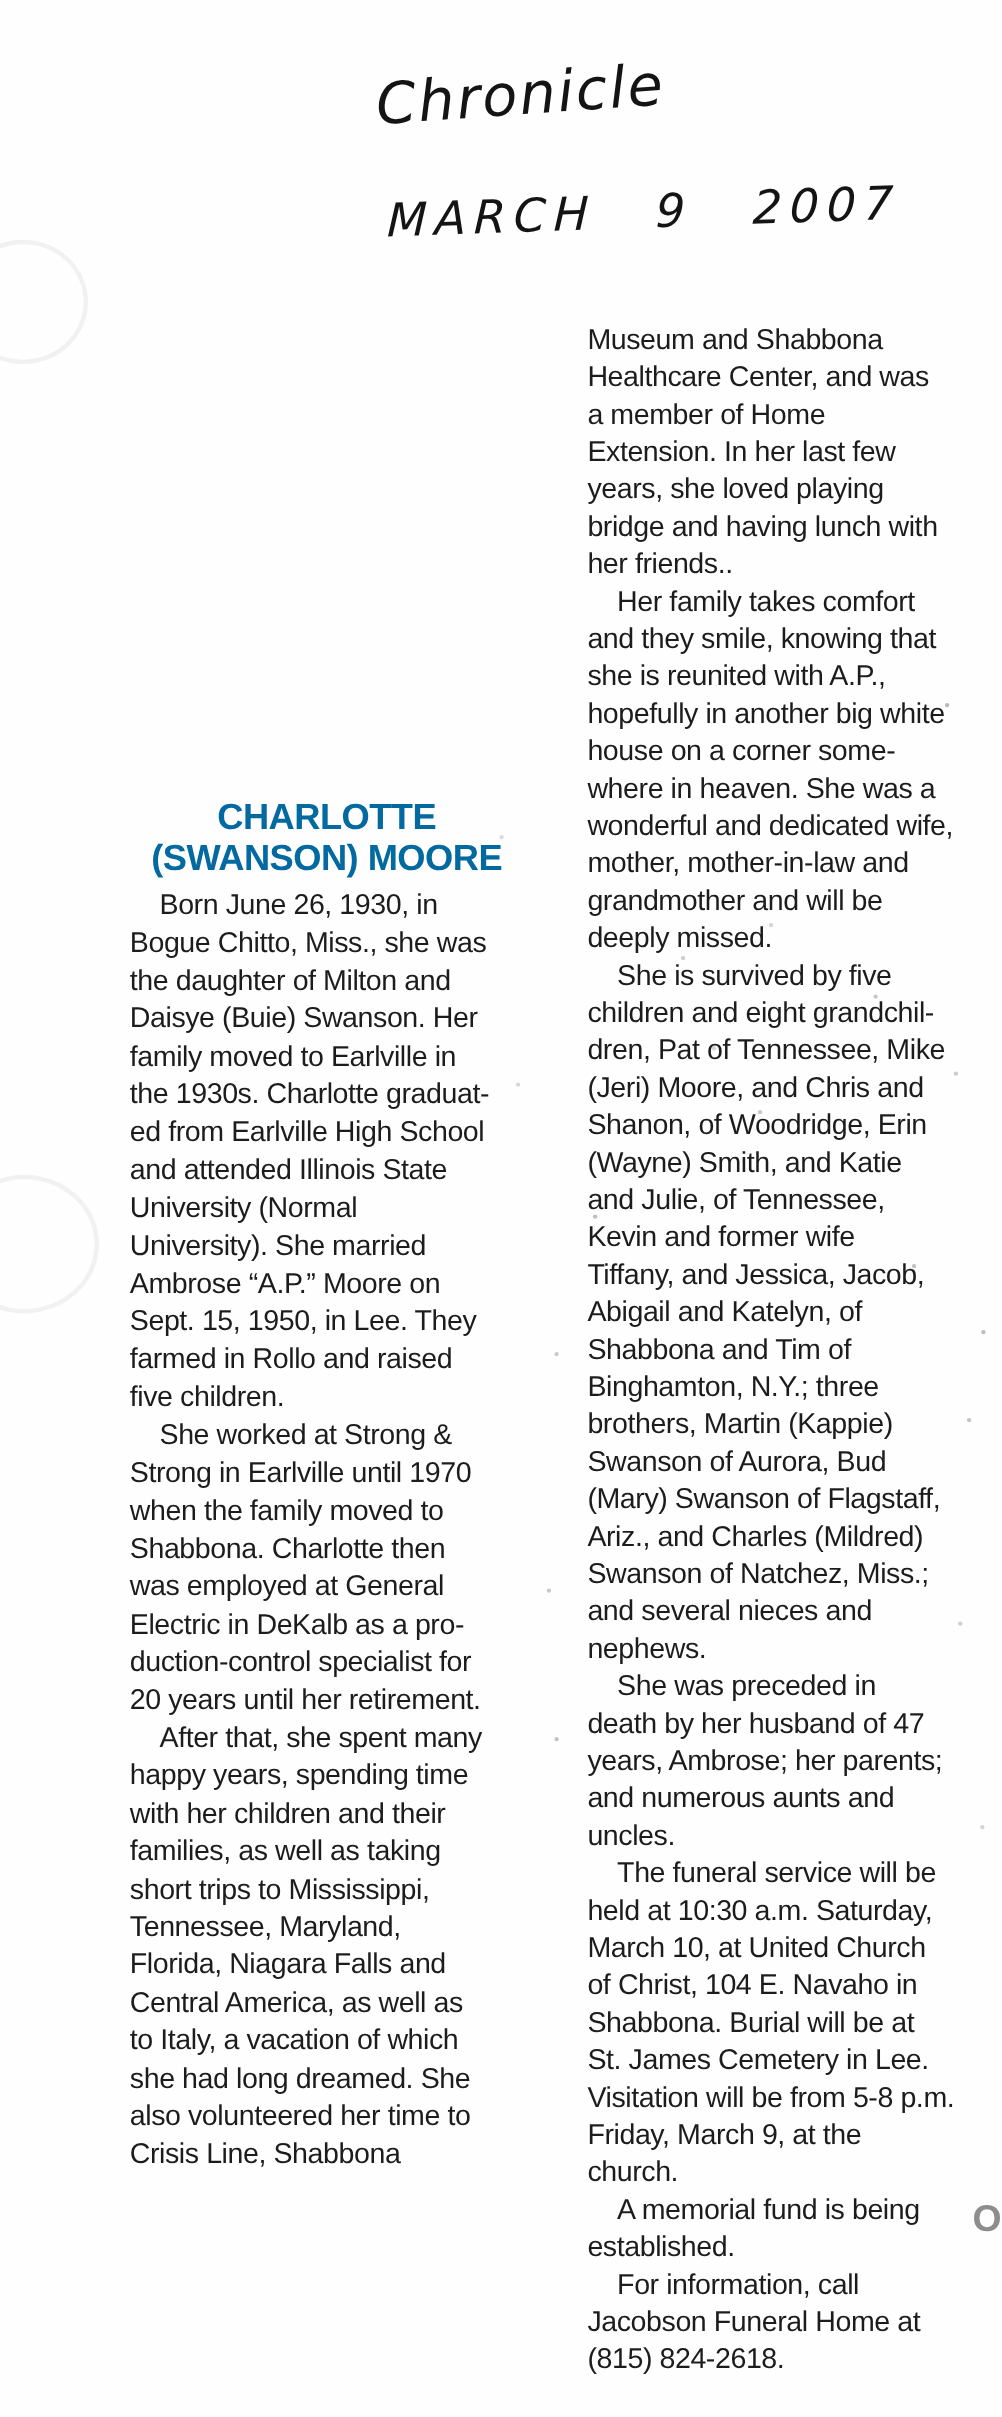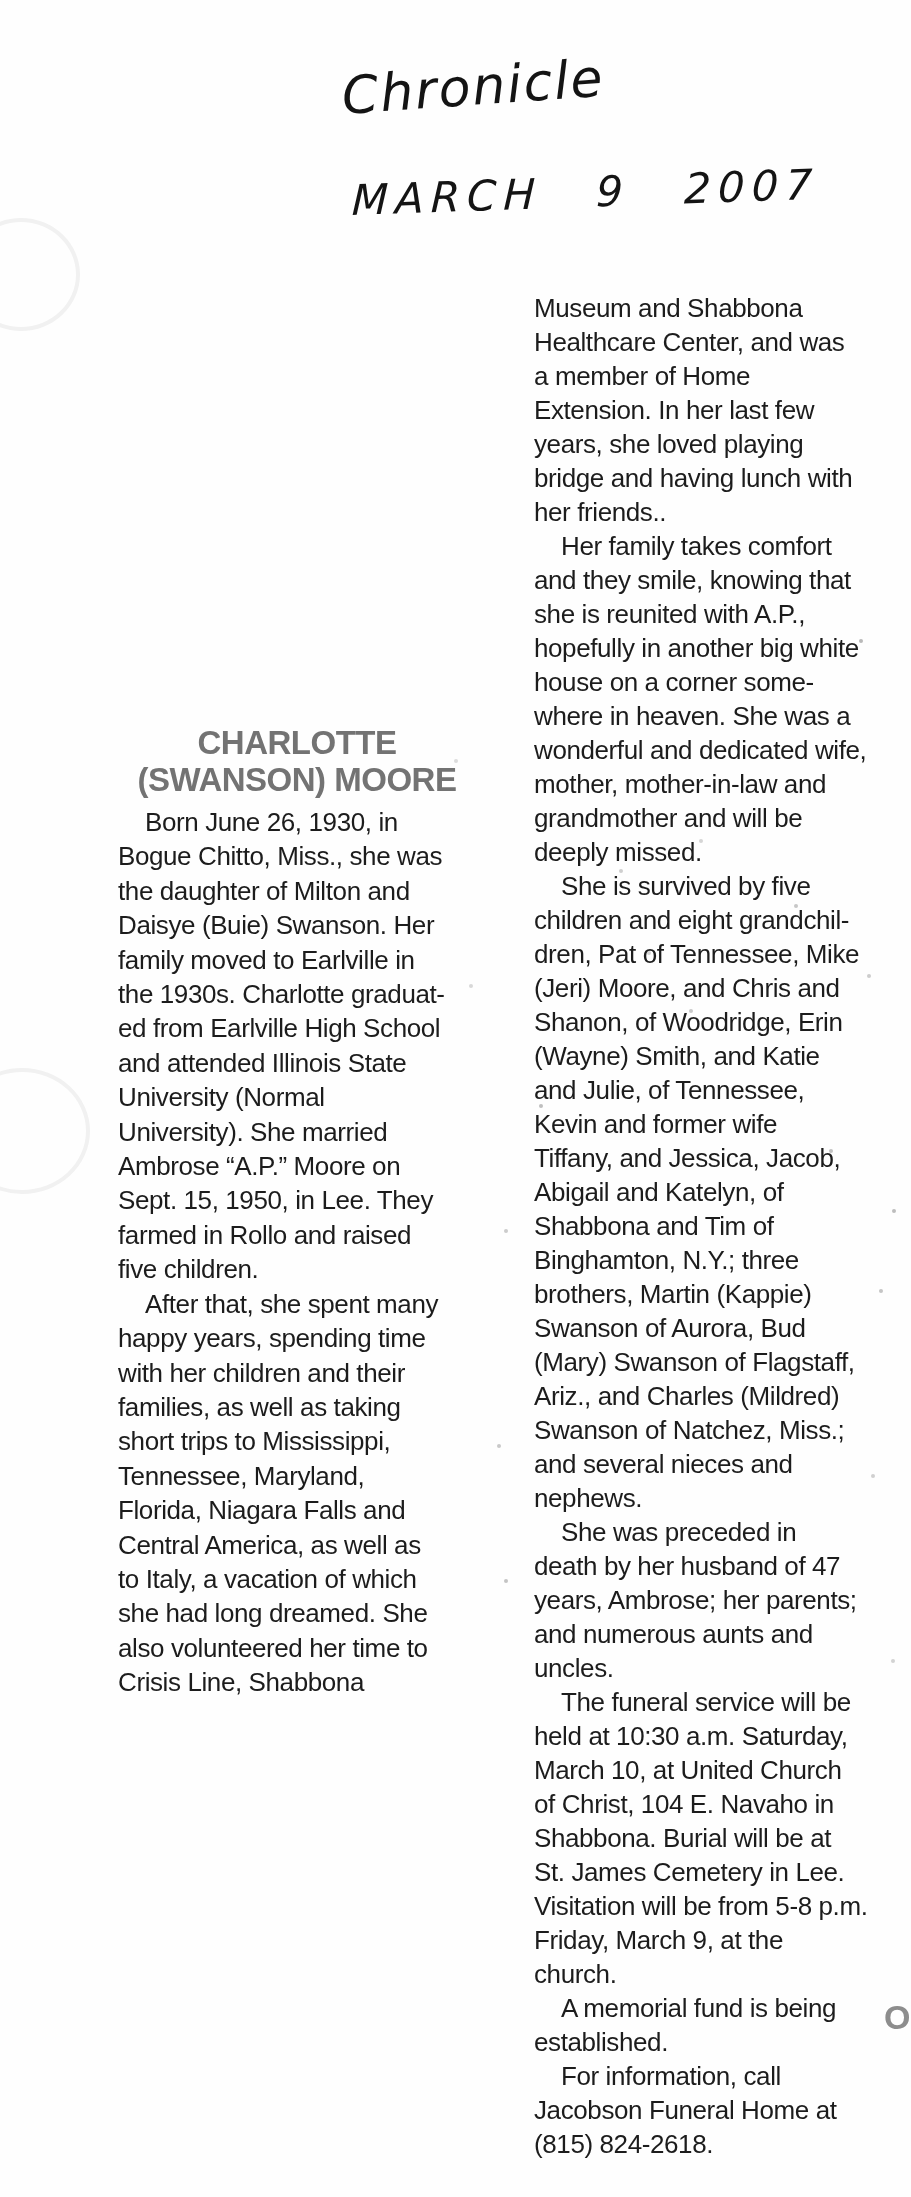--- a/index.html
+++ b/index.html
@@ -112,21 +112,21 @@
     line-height: 34px;
   }
   .headline {
     margin: 0 0 7px 0;
     text-align: center;
     font-size: 33px;
     line-height: 37px;
     font-weight: bold;
     letter-spacing: -0.5px;
     white-space: pre-line;
-    color: #737373;
+    color: #0369a1;
   }
   .para {
     margin: 0;
     white-space: pre-line;
   }
   .para.indent {
     text-indent: 27px;
   }
 </style>
 </head>
@@ -151,20 +151,28 @@
 family moved to Earlville in
 the 1930s. Charlotte graduat-
 ed from Earlville High School
 and attended Illinois State
 University (Normal
 University). She married
 Ambrose “A.P.” Moore on
 Sept. 15, 1950, in Lee. They
 farmed in Rollo and raised
 five children.</p>
+    <p class="para indent">She worked at Strong &amp;
+Strong in Earlville until 1970
+when the family moved to
+Shabbona. Charlotte then
+was employed at General
+Electric in DeKalb as a pro-
+duction-control specialist for
+20 years until her retirement.</p>
     <p class="para indent">After that, she spent many
 happy years, spending time
 with her children and their
 families, as well as taking
 short trips to Mississippi,
 Tennessee, Maryland,
 Florida, Niagara Falls and
 Central America, as well as
 to Italy, a vacation of which
 she had long dreamed. She

